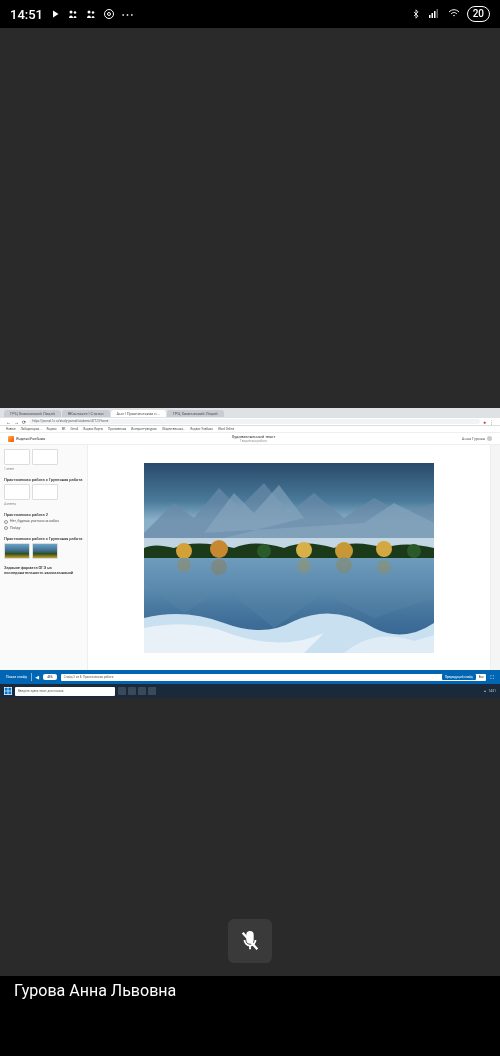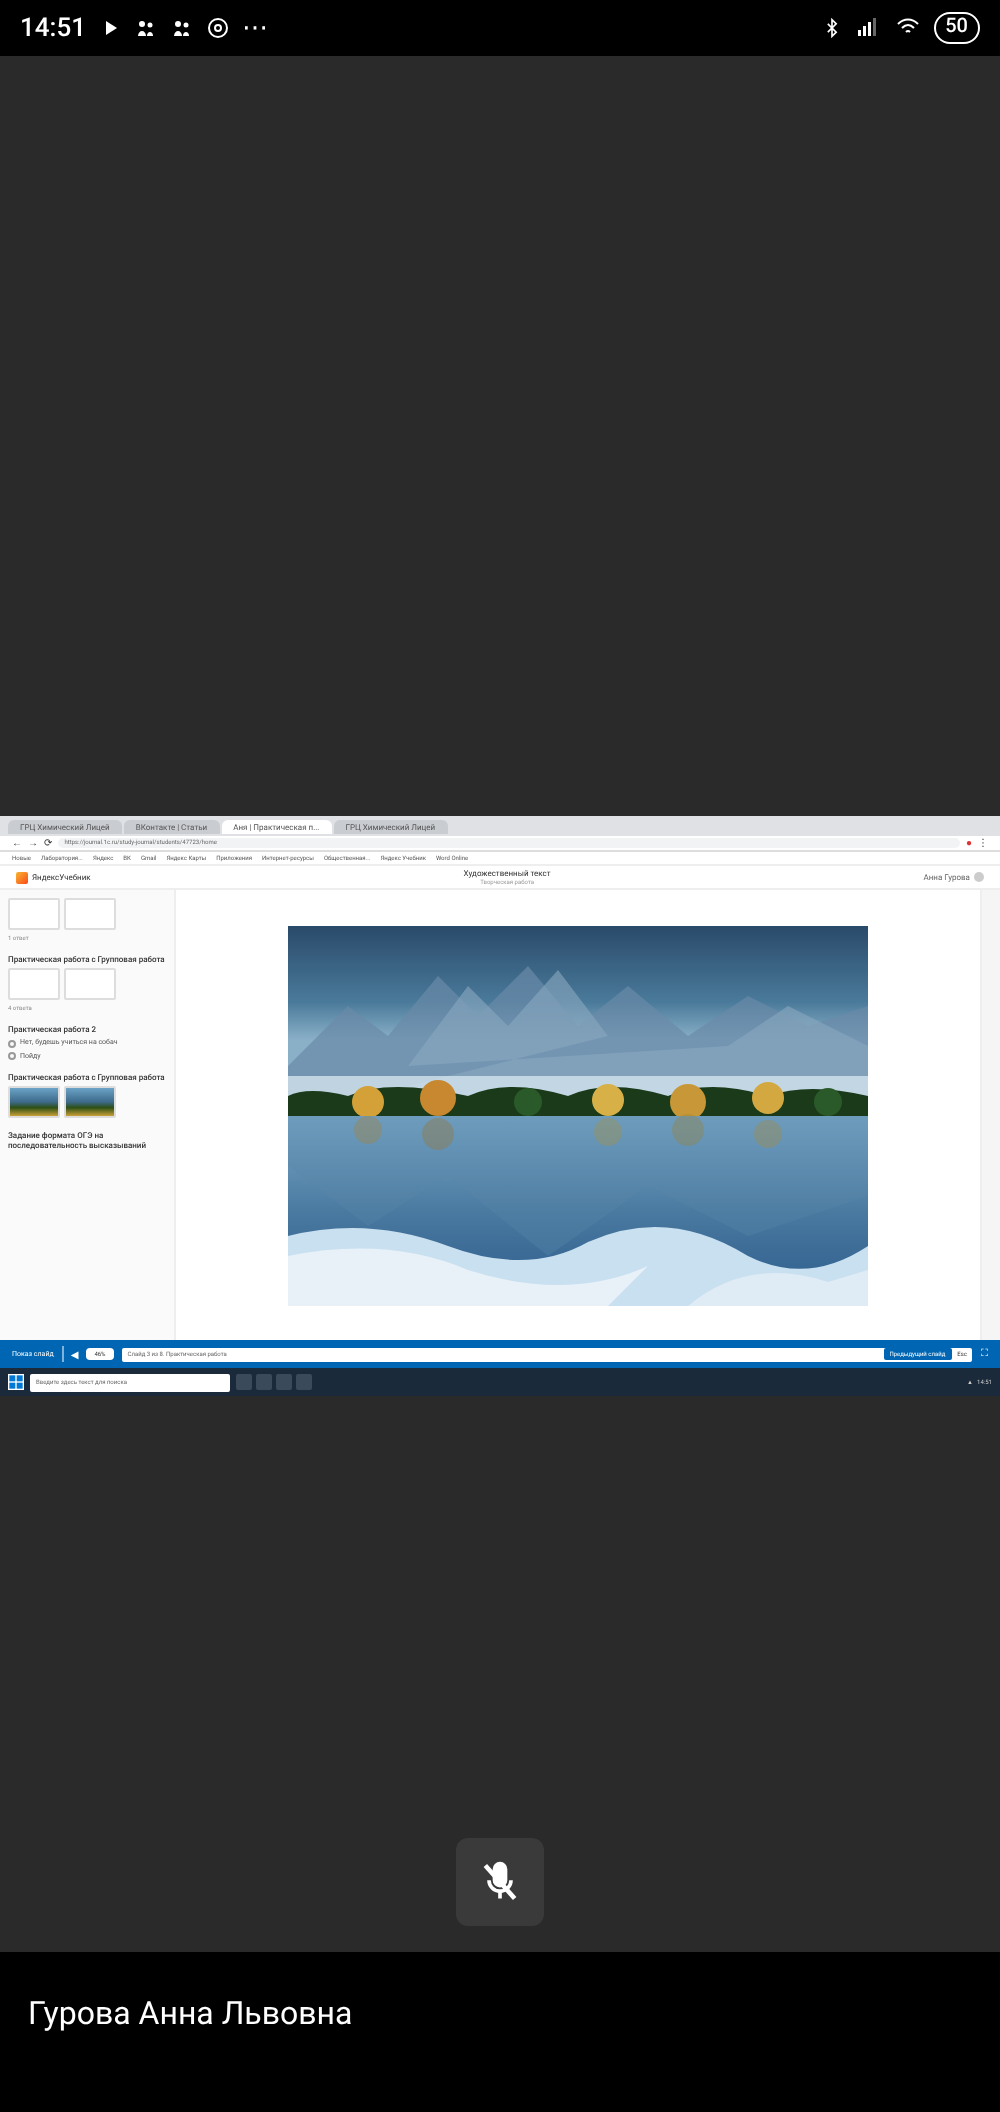--- a/index.html
+++ b/index.html
@@ -235,21 +235,21 @@
     background: #3a3a3a;
     border-radius: 6px;
     display: flex;
     align-items: center;
     justify-content: center;
   }
 
   
   .participant-bar {
     position: absolute;
-    bottom: 40px;
+    bottom: 56px;
     left: 14px;
     font-size: 16px;
     color: #fff;
   }
 </style>
 </head>
 <body>
 
 <div class="status-bar">
   <div class="status-left">
@@ -297,21 +297,21 @@
           <rect x="17" y="2" width="3" height="18" fill="#666"></rect>
         </svg>
     </span>
     <span class="status-icon">
       <svg width="14" height="12" viewBox="0 0 24 24" fill="none" stroke="#fff" stroke-width="2">
           <path d="M2 8c6-6 14-6 20 0"></path>
           <path d="M6 12c4-4 8-4 12 0"></path>
           <path d="M10 16c1.5-1.5 2.5-1.5 4 0"></path>
         </svg>
     </span>
-    <span class="battery">50</span>
+    <span class="battery">20</span>
   </div>
 </div>
 
 <div class="call-area">
 
   <div class="shared-screen">
 
     <div class="browser-tabs">
       <div class="tab inactive">ГРЦ Химический Лицей</div>
       <div class="tab inactive">ВКонтакте | Статьи</div>

